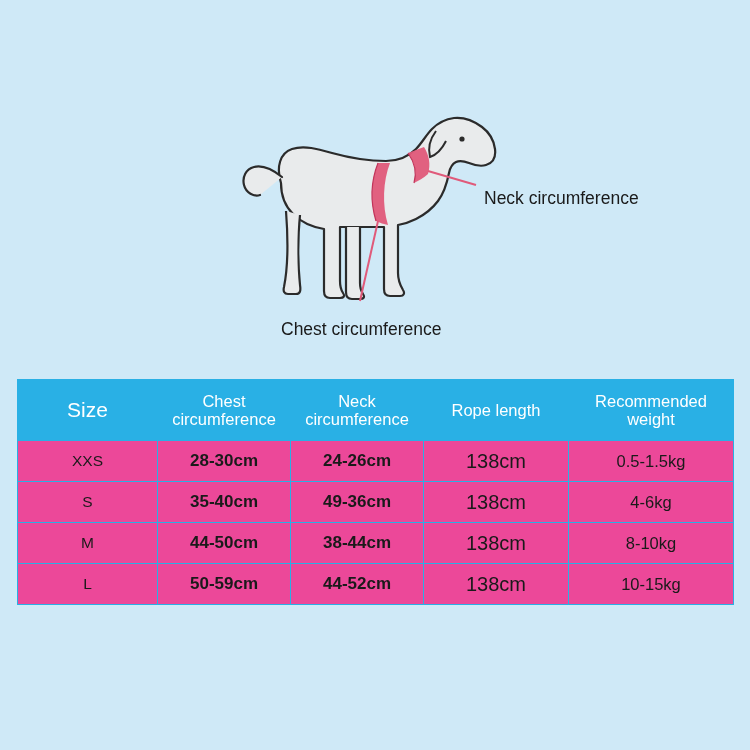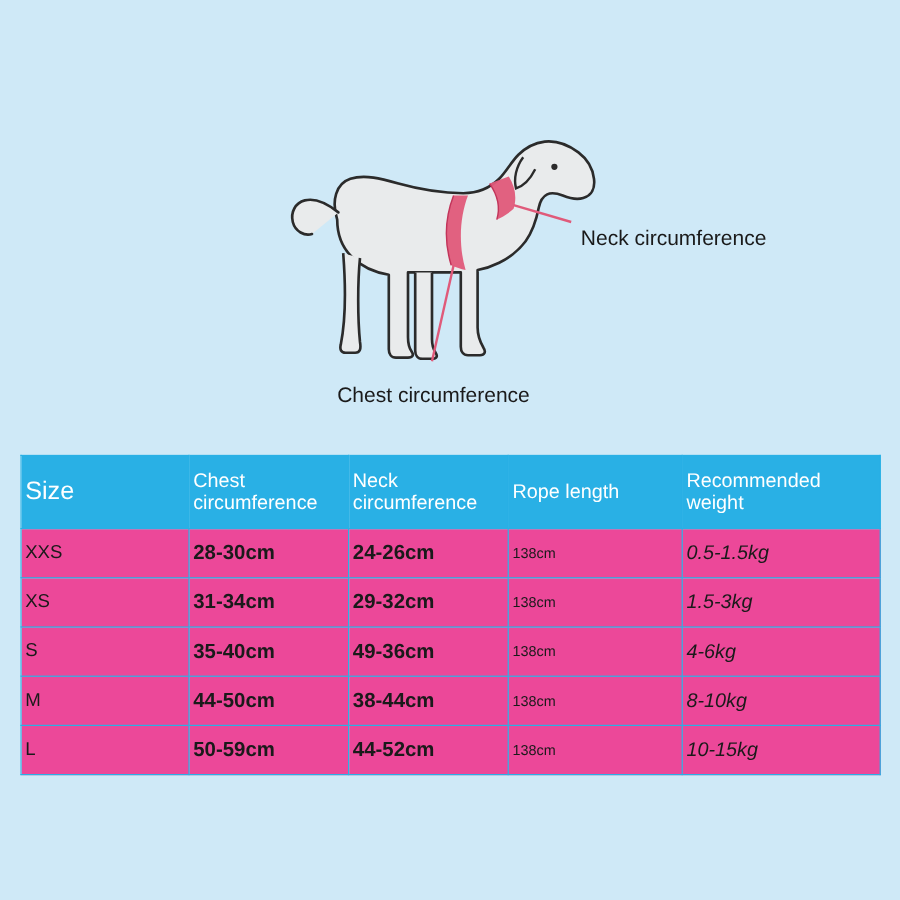--- a/index.html
+++ b/index.html
@@ -55,21 +55,21 @@
     left: 17px;
     top: 379px;
     width: 716px;
     border-collapse: collapse;
     table-layout: fixed;
     background: #ffffff;
   }
   #size-table th,
   #size-table td {
     border: 1px solid #29b0e5;
-    text-align: left;
+    text-align: center;
     color: #1a1a1a;
     font-family: "Liberation Sans", sans-serif;
   }
   #size-table thead th {
     background: #29b0e5;
     color: #ffffff;
     border-color: #29b0e5;
     height: 56px;
     font-weight: normal;
     line-height: 1.12;
@@ -88,25 +88,24 @@
     background: #ec4899;
   }
   #size-table tbody td.size-cell {
     font-size: 15.5px;
   }
   #size-table tbody td.val {
     font-size: 17px;
     font-weight: bold;
   }
   #size-table tbody td.rope {
-    font-size: 12px;
+    font-size: 20px;
   }
   #size-table tbody td.weight {
     font-size: 16.5px;
-    font-style: italic;
   }
   .col-size    { width: 140px; }
   .col-chest   { width: 133px; }
   .col-neck    { width: 133px; }
   .col-rope    { width: 145px; }
   .col-weight  { width: 165px; }
 </style>
 </head>
 <body>
 
@@ -198,27 +197,20 @@
     </thead>
     <tbody>
       <tr>
         <td class="size-cell">XXS</td>
         <td class="val">28-30cm</td>
         <td class="val">24-26cm</td>
         <td class="rope">138cm</td>
         <td class="weight">0.5-1.5kg</td>
       </tr>
       <tr>
-        <td class="size-cell">XS</td>
-        <td class="val">31-34cm</td>
-        <td class="val">29-32cm</td>
-        <td class="rope">138cm</td>
-        <td class="weight">1.5-3kg</td>
-      </tr>
-      <tr>
         <td class="size-cell">S</td>
         <td class="val">35-40cm</td>
         <td class="val">49-36cm</td>
         <td class="rope">138cm</td>
         <td class="weight">4-6kg</td>
       </tr>
       <tr>
         <td class="size-cell">M</td>
         <td class="val">44-50cm</td>
         <td class="val">38-44cm</td>

